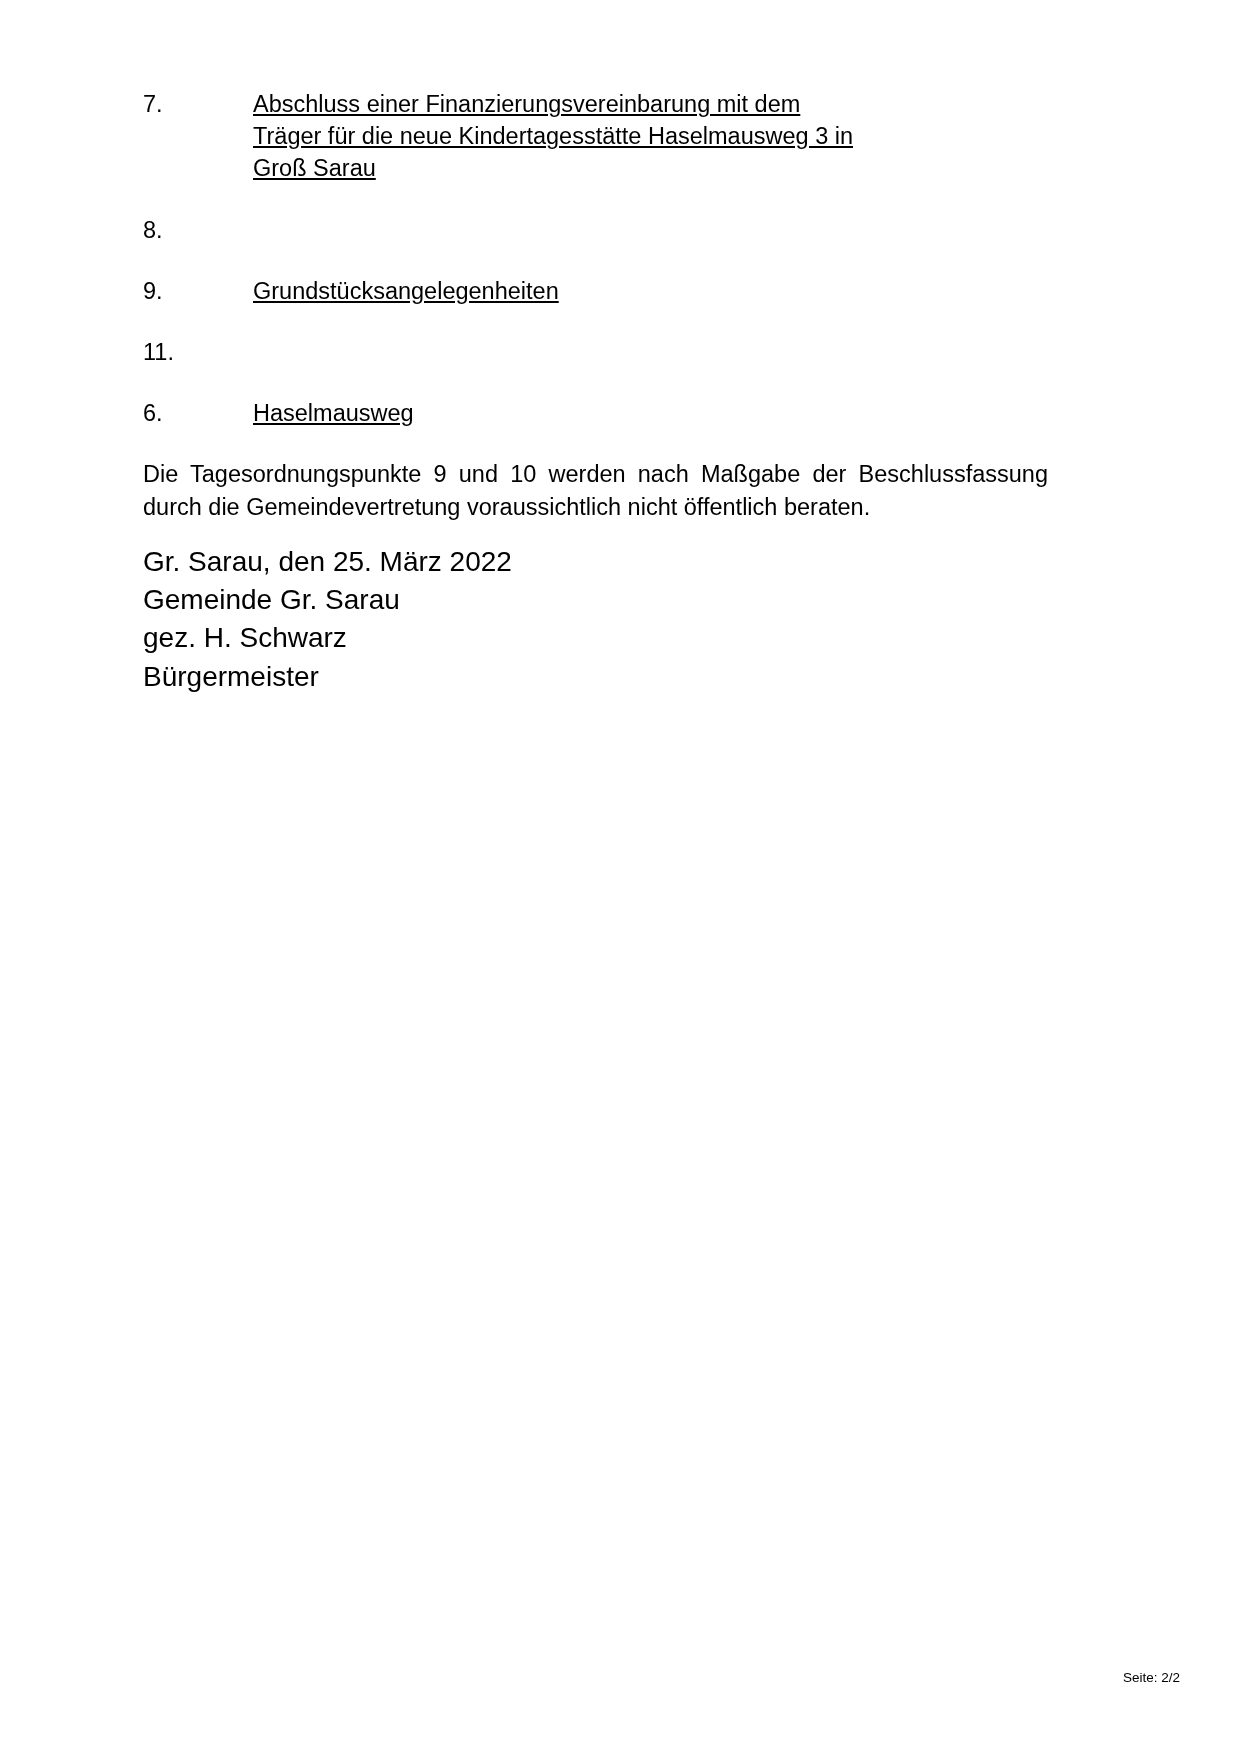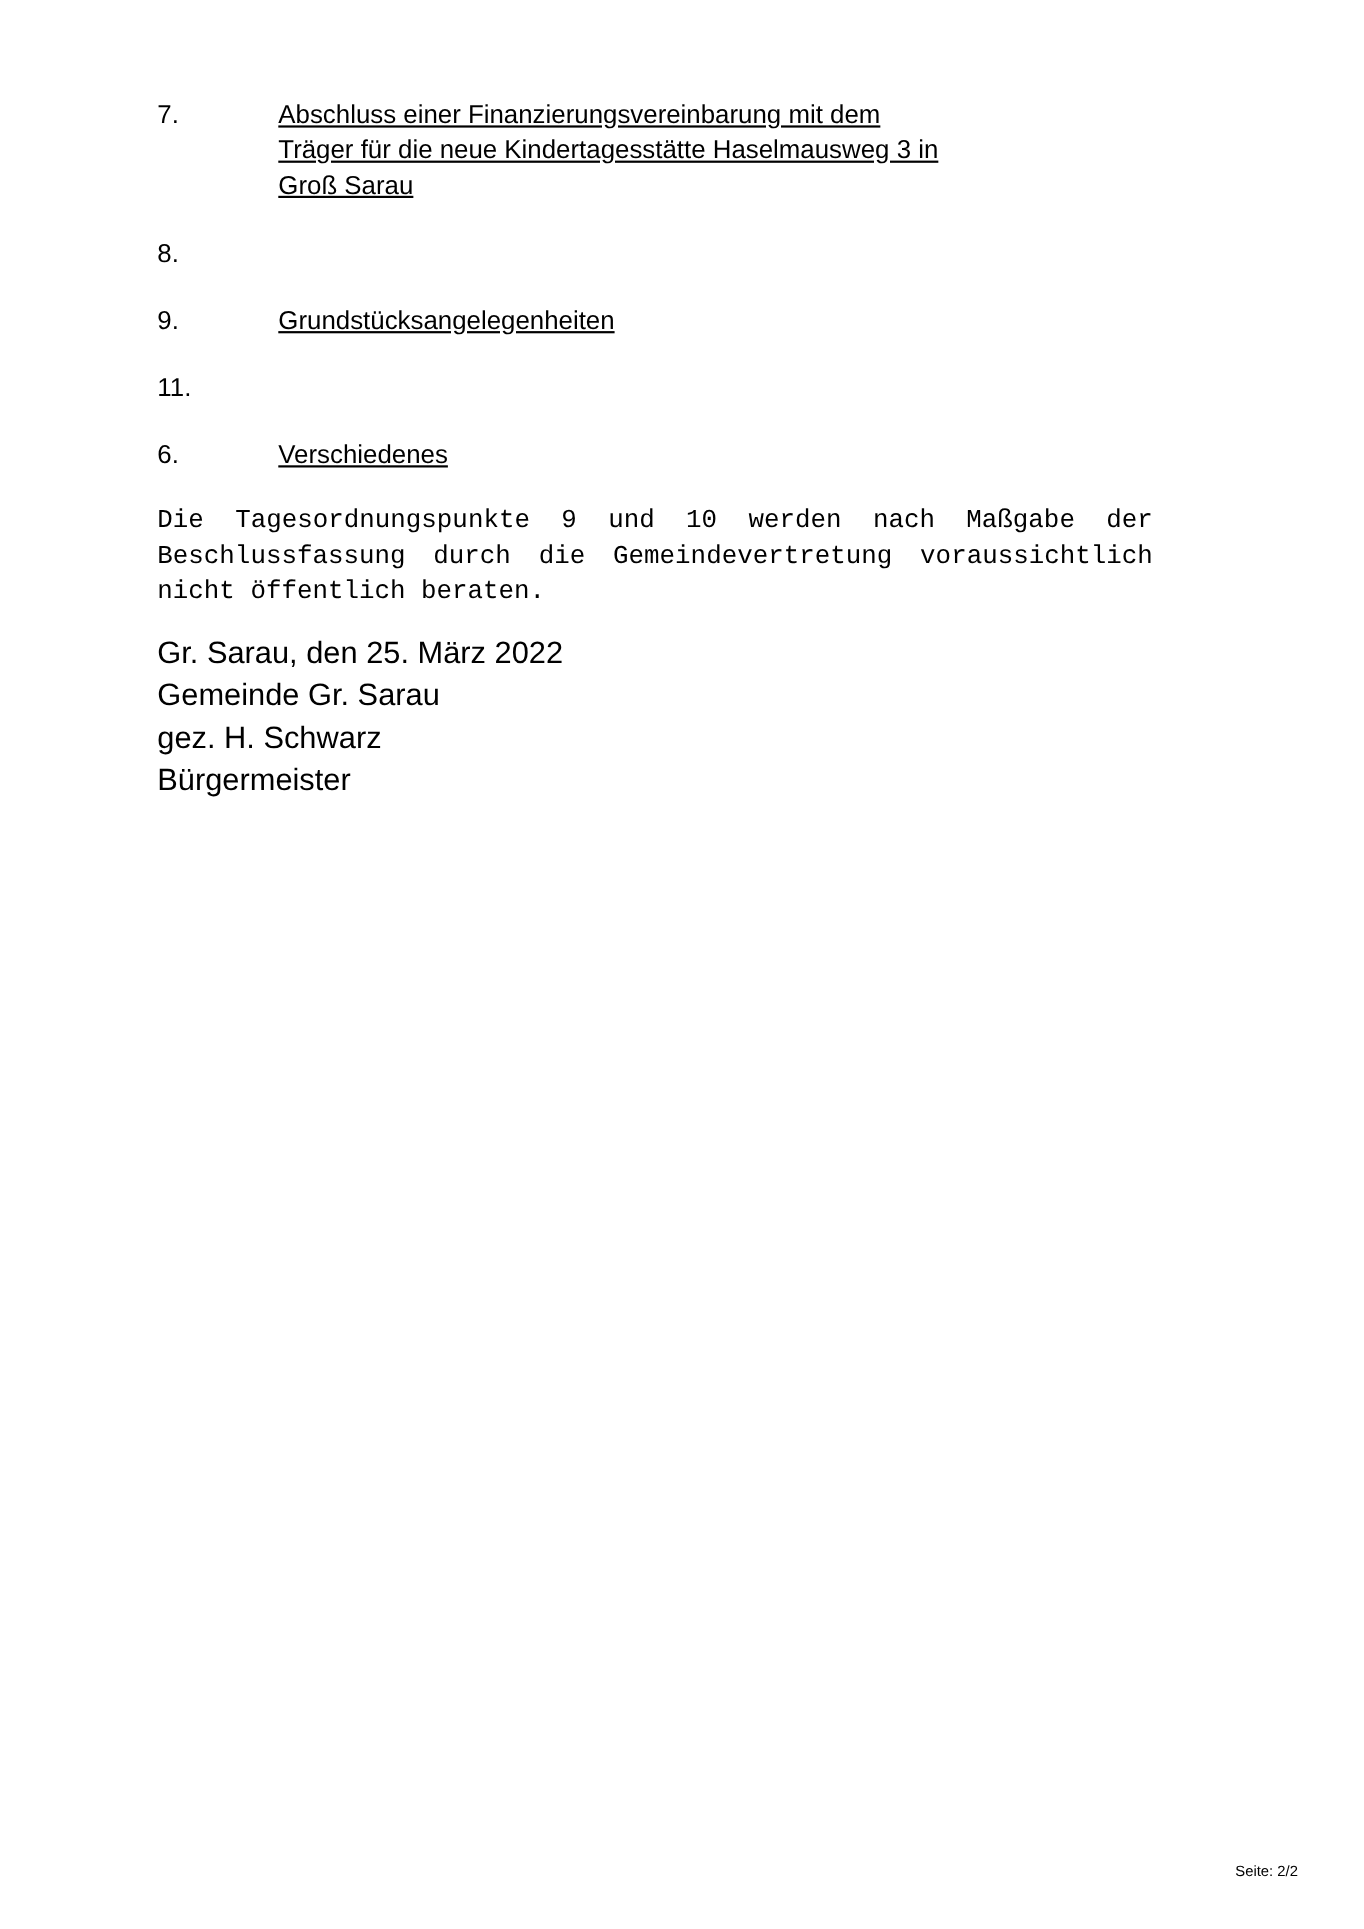--- a/index.html
+++ b/index.html
@@ -57,32 +57,31 @@
   .para {
     font-size: 23.5px;
     line-height: 1.37;
     margin: 0;
     white-space: pre-line;
   }
   .para-justify {
     text-align: justify;
     margin-top: 16px;
     width: 905px;
-    font-family: Liberation Mono, monospace;
   }
   .block-signature {
     margin-top: 20px;
     white-space: pre-line;
     font-size: 28px;
     line-height: 1.37;
   }
   .footer {
     position: absolute;
     right: 60px;
-    bottom: 45px;
+    bottom: 68px;
     font-size: 13.5px;
     line-height: 1.2;
     color: #000000;
   }
 </style>
 </head>
 <body>
 
 <div class="page">
   <div class="content">
@@ -99,21 +98,21 @@
       </li>
       <li class="agenda-item">
         <span class="agenda-num">9.</span>
         <span class="agenda-text">Grundstücksangelegenheiten</span>
       </li>
       <li class="agenda-item">
         <span class="agenda-num">11.</span>
       </li>
       <li class="agenda-item">
         <span class="agenda-num">6.</span>
-        <span class="agenda-text">Verschiedenes</span>
+        <span class="agenda-text">Haselmausweg</span>
       </li>
     </ul>
 
     <p class="para para-justify">Die Tagesordnungspunkte 9 und 10 werden nach Maßgabe der Beschlussfassung durch die Gemeindevertretung voraussichtlich nicht öffentlich beraten.</p>
 
     <div class="block-signature">Gr. Sarau, den 25. März 2022
 Gemeinde Gr. Sarau
 gez. H. Schwarz
 Bürgermeister</div>
 

